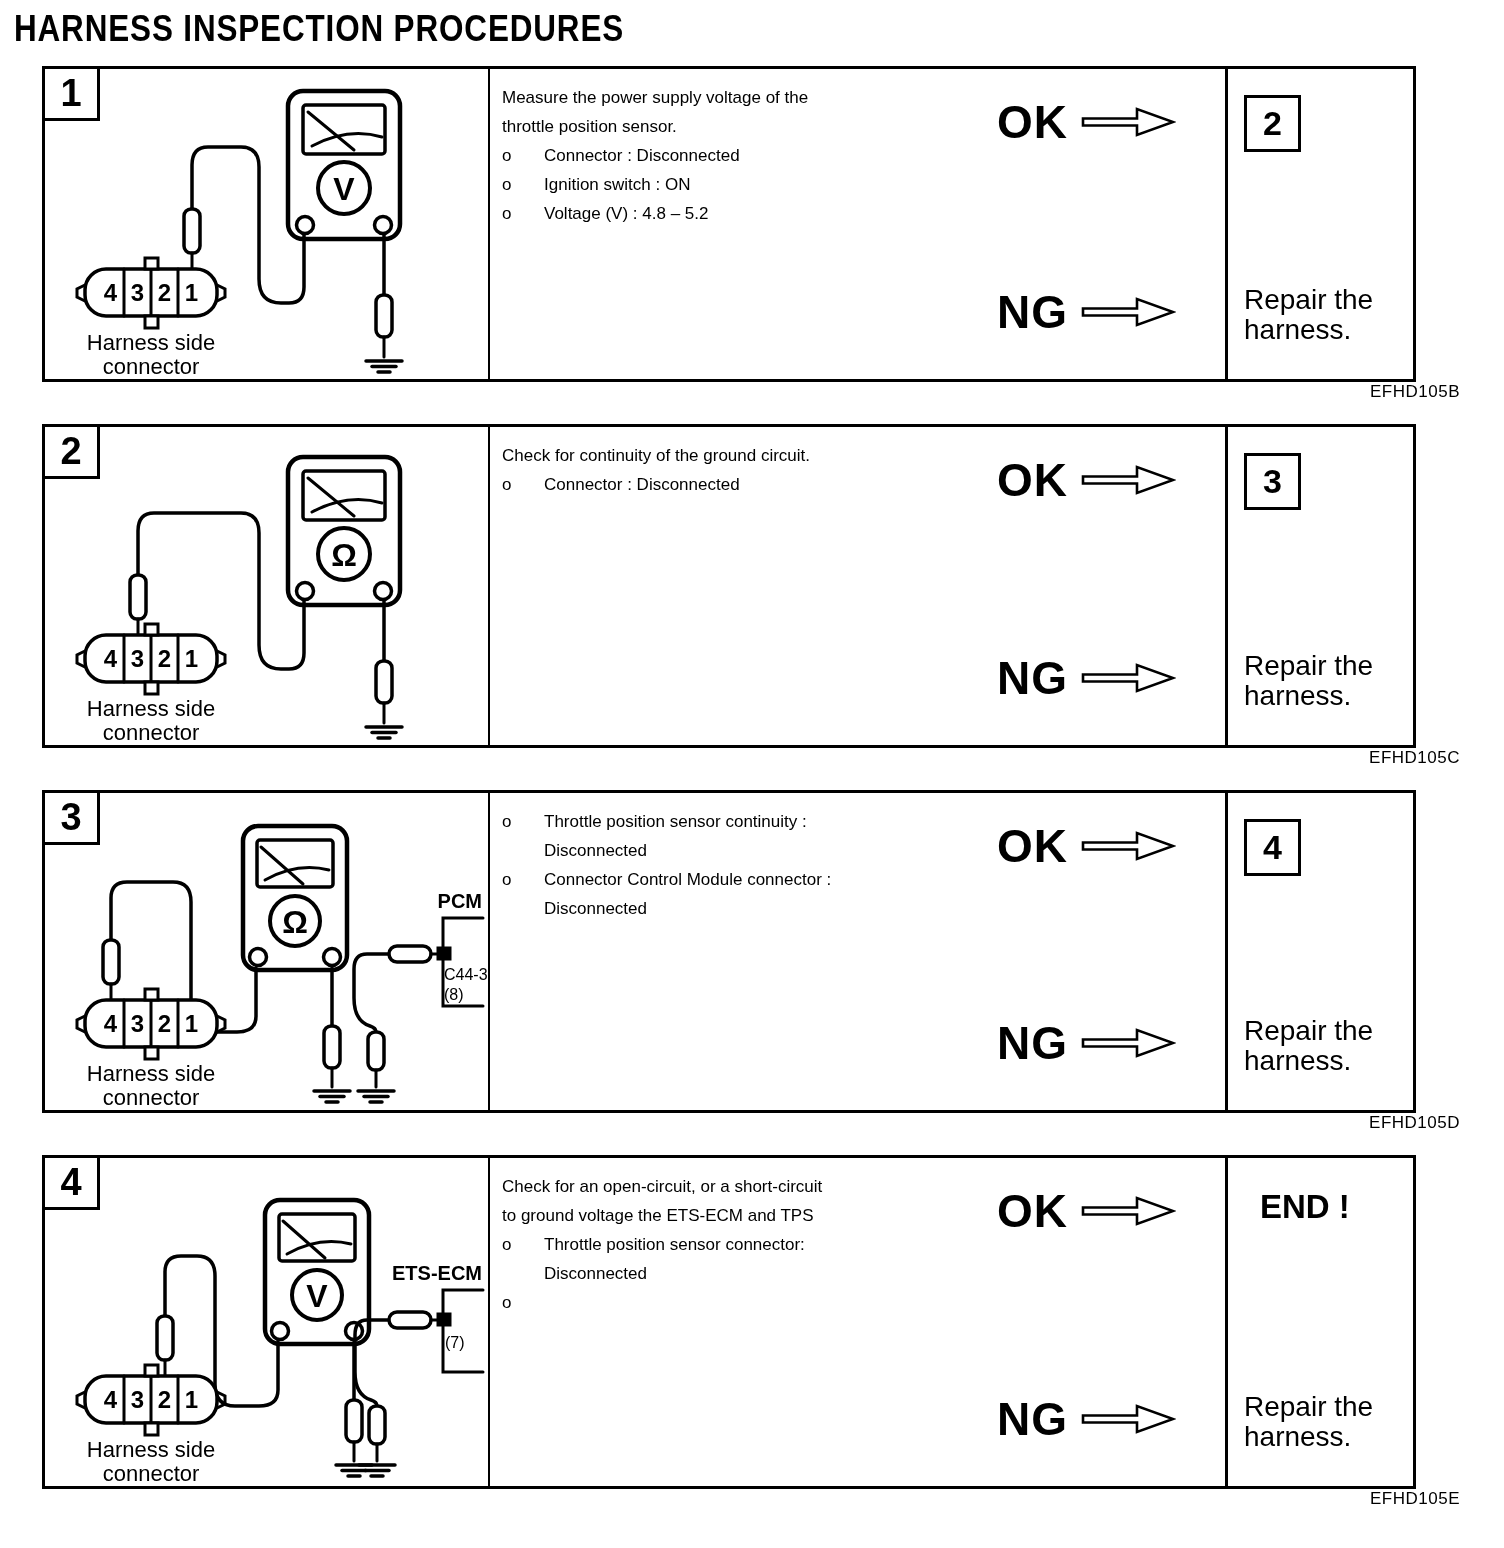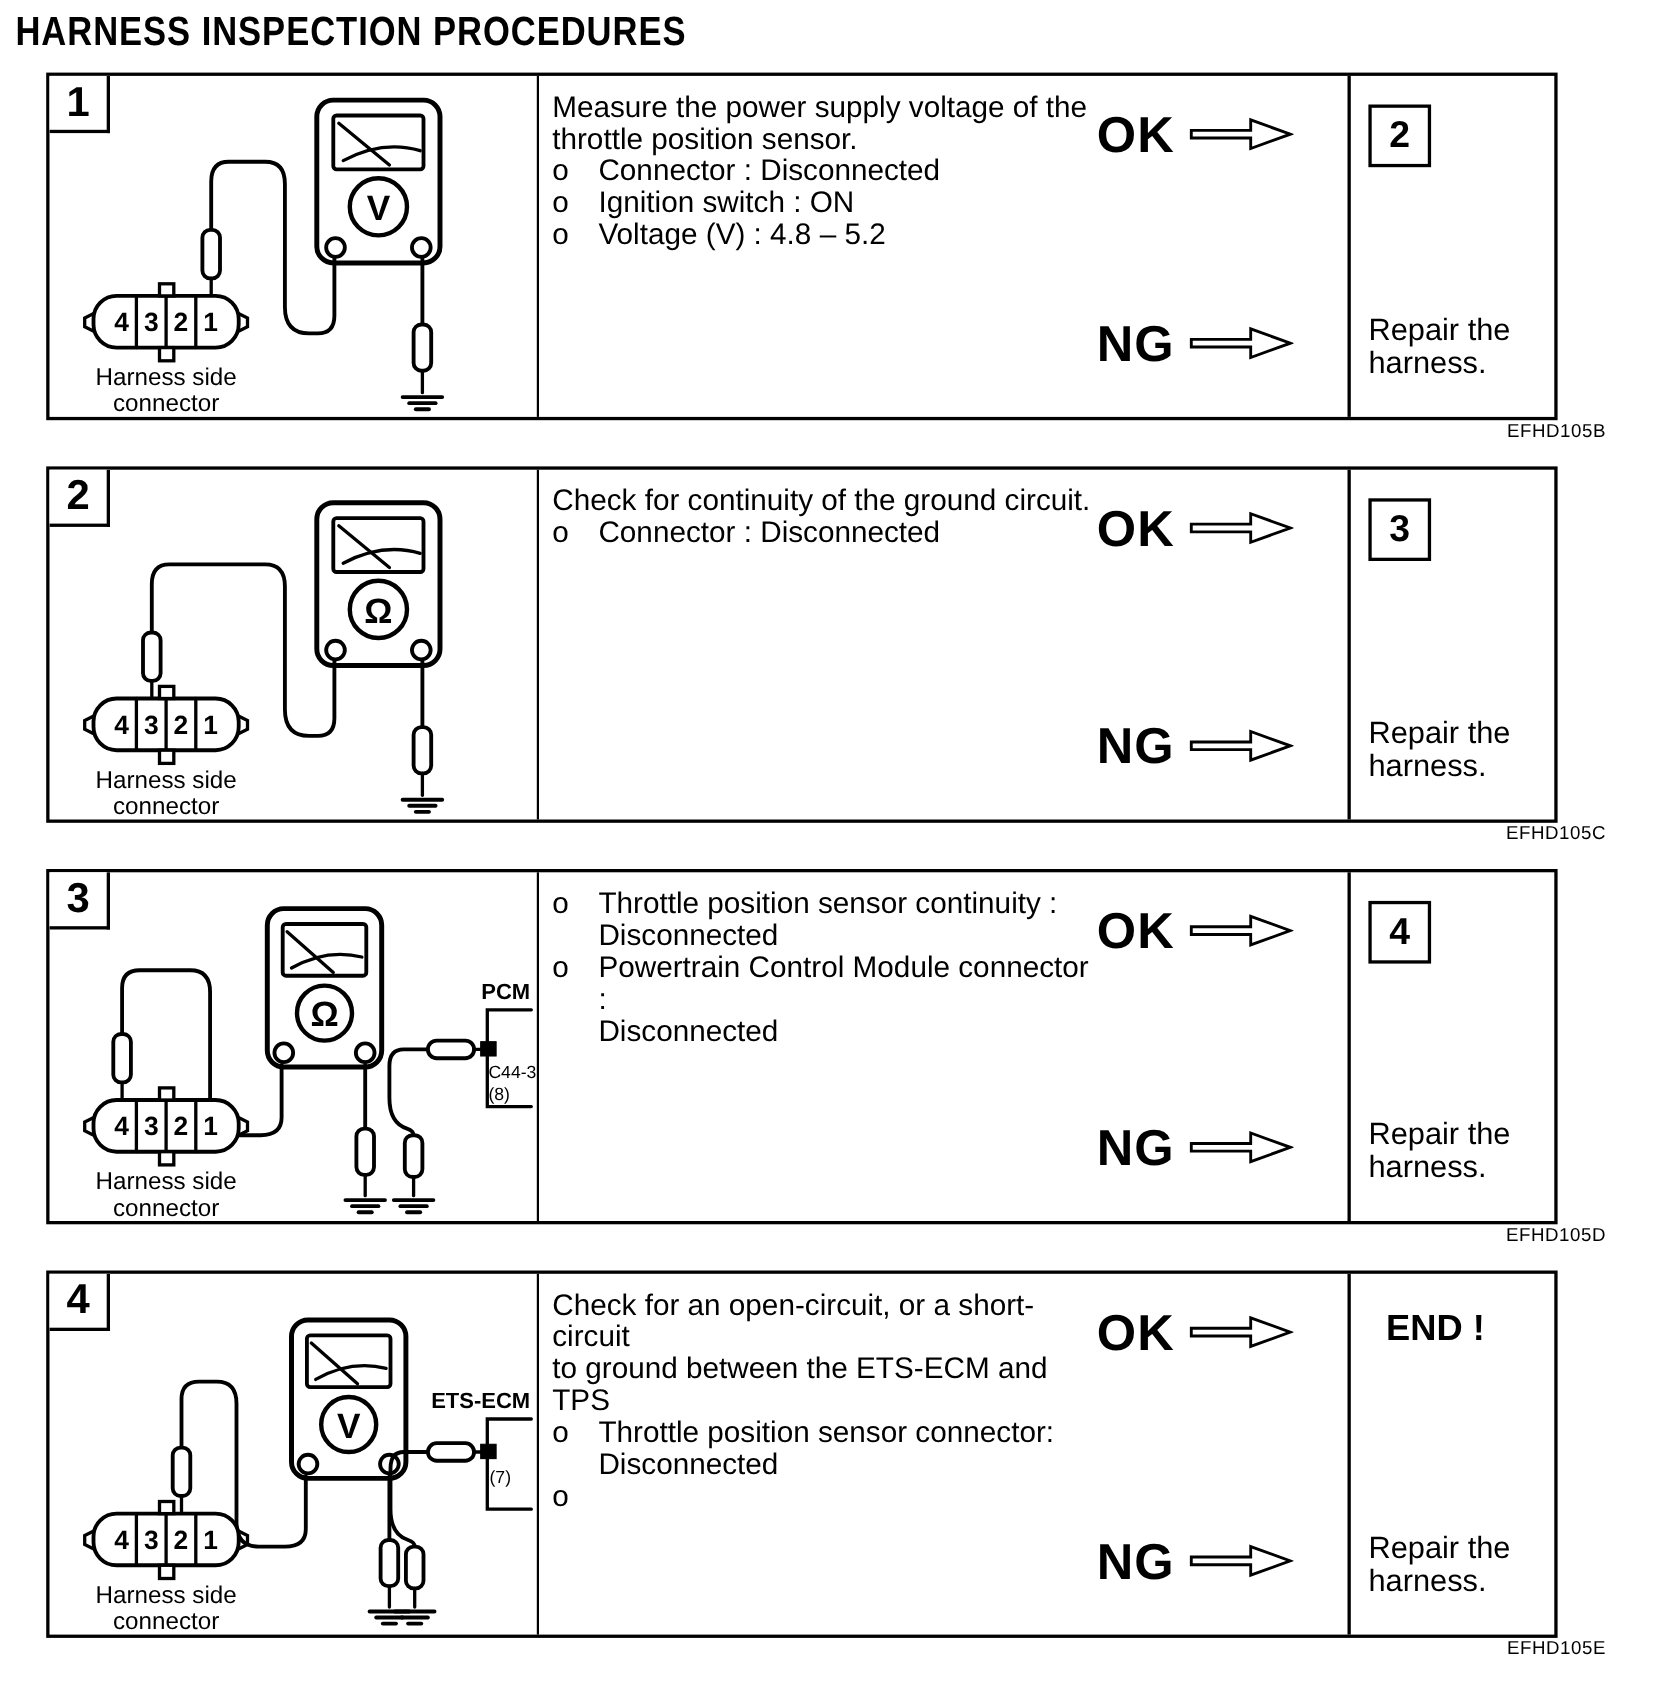--- a/index.html
+++ b/index.html
@@ -12,21 +12,21 @@
            display:flex; background:#fff; }
   .panel-1 { height:316px; } .panel-2 { height:324px; }
   .panel-3 { height:323px; } .panel-4 { height:334px; }
   .diagram-col { width:445px; border-right:2px solid #000; position:relative; flex:none; }
   .diagram { position:absolute; left:0; bottom:0; }
   .step-badge { position:absolute; top:0; left:0; width:55px; height:52px;
                 border-right:3px solid #000; border-bottom:3px solid #000;
                 display:flex; align-items:center; justify-content:center;
                 font-size:38px; font-weight:700; background:#fff; z-index:2; }
   .instruction-col { flex:1; display:flex; }
-  .instruction-text { flex:1; padding:14px 4px 0 12px; font-size:27px; line-height:29px; }
+  .instruction-text { flex:1; padding:14px 4px 0 12px; font-size:17px; line-height:29px; }
   .lead { white-space:pre-line; }
   .bullet { display:flex; }
   .b-marker { width:42px; flex:none; }
   .b-text { white-space:pre-line; }
   .decision-col { width:228px; flex:none; display:flex; flex-direction:column;
                   justify-content:space-between; padding:26px 0 40px; }
   .decision { display:flex; align-items:center; justify-content:flex-start; gap:12px; }
   .decision-label { font-size:46px; font-weight:700; letter-spacing:1px; line-height:54px; }
   .arrow-svg { display:block; margin-right:-2px; }
   .result-col { width:188px; flex:none; border-left:3px solid #000; display:flex;
@@ -303,21 +303,21 @@
   </div>
   <div class="instruction-col">
     <div class="instruction-text">
       <div class="bullet">
         <span class="b-marker">o</span>
         <span class="b-text">Throttle position sensor continuity :
 Disconnected</span>
         </div>
       <div class="bullet">
         <span class="b-marker">o</span>
-        <span class="b-text">Powertrain Control Module connector :
+        <span class="b-text">Connector Control Module connector :
 Disconnected</span>
         </div>
     </div>
     <div class="decision-col">
       <div class="decision">
         <span class="decision-label">OK</span>
         <svg class="arrow-svg" viewBox="0 0 96 34" width="96" height="34">
             <path d="M3 13.5 H57 V4 L93 17 L57 30 V20.5 H3 Z" fill="#fff" stroke="#000" stroke-width="2.6"></path>
           </svg>
       </div>
@@ -406,21 +406,21 @@
         <text class="pin-text" text-anchor="middle" x="119.5" y="232">2</text>
         <text class="pin-text" text-anchor="middle" x="146.5" y="232">1</text>
         <text class="cap-text" text-anchor="middle" x="106" y="281">Harness side</text>
         <text class="cap-text" text-anchor="middle" x="106" y="305">connector</text>
       </g>
     </svg>
   </div>
   <div class="instruction-col">
     <div class="instruction-text">
       <p class="lead">Check for an open-circuit, or a short-circuit
-to ground between the ETS-ECM and TPS</p>
+to ground voltage the ETS-ECM and TPS</p>
       <div class="bullet">
         <span class="b-marker">o</span>
         <span class="b-text">Throttle position sensor connector:
 Disconnected</span>
         </div>
       <div class="bullet">
         <span class="b-marker">o</span>
         </div>
     </div>
     <div class="decision-col">

